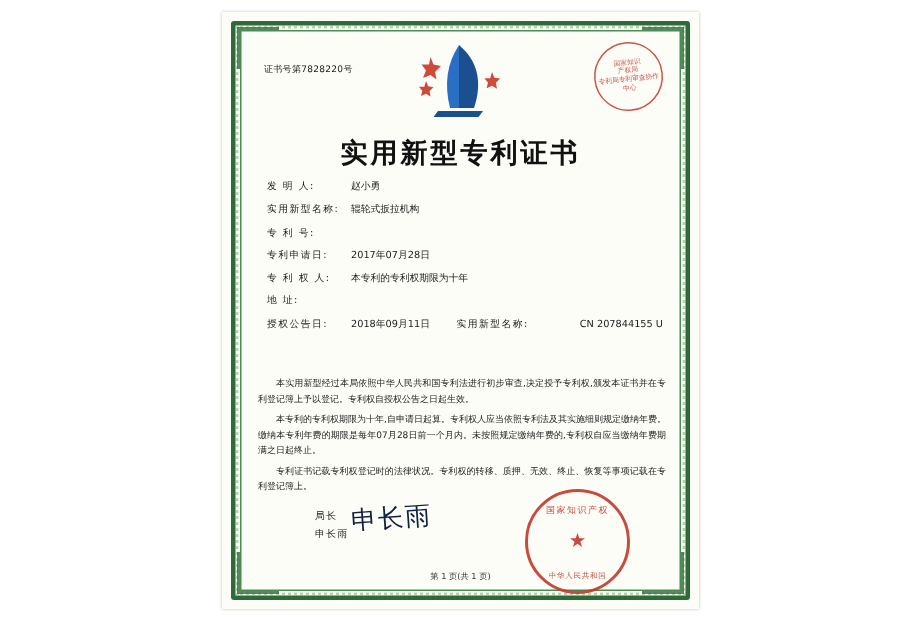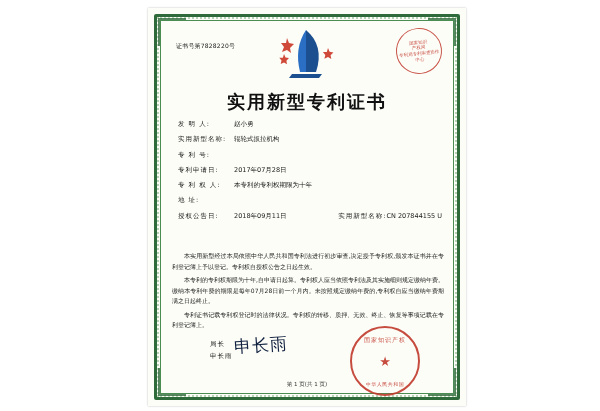--- a/index.html
+++ b/index.html
@@ -126,20 +126,21 @@
   .row .label {
     flex: 0 0 56px;
     letter-spacing: 1px;
     white-space: nowrap;
   }
   .row .value {
     flex: 1 1 auto;
   }
   .row .value2 {
     flex: 0 0 auto;
+    margin-left: 34px;
   }
   .row.two-col { justify-content: space-between; }
 
   
   .body-text {
     position: absolute;
     left: 24px;
     right: 22px;
     top: 243px;
     font-size: 6px;

